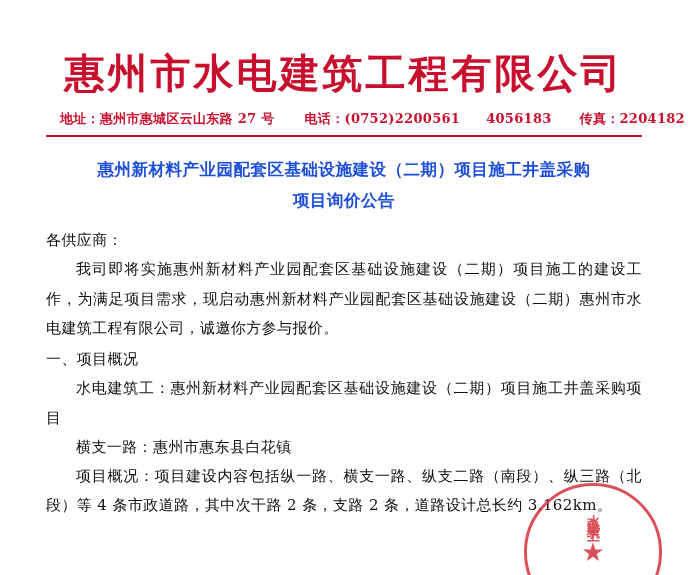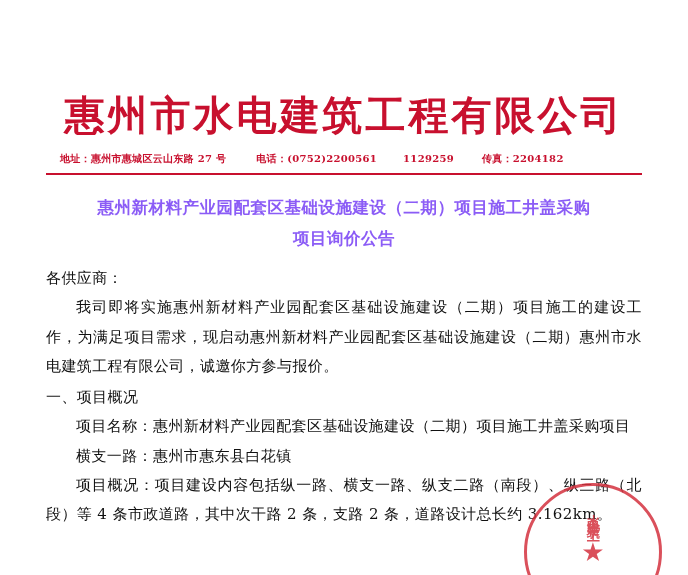--- a/index.html
+++ b/index.html
@@ -17,36 +17,36 @@
   .page {
     position: relative;
     width: 688px;
     height: 575px;
     box-sizing: border-box;
     padding: 0 46px;
   }
 
   
   .letterhead {
-    padding-top: 92px;
+    padding-top: 50px;
     text-align: center;
   }
   .company-name {
     color: #c8102e;
     font-family: "DejaVu Serif", "Liberation Serif", serif;
     font-weight: bold;
     font-size: 40px;
     letter-spacing: 3px;
     line-height: 1.15;
     white-space: nowrap;
   }
   .contact-row {
     margin-top: 14px;
     color: #c8102e;
-    font-size: 10px;
+    font-size: 13px;
     font-weight: bold;
     letter-spacing: 0.3px;
     display: flex;
     justify-content: flex-start;
     align-items: baseline;
     white-space: nowrap;
     padding-left: 14px;
   }
   .contact-row .addr { }
   .contact-row .tel { margin-left: 30px; }
@@ -60,21 +60,21 @@
     width: 100%;
   }
 
   
   .doc-title {
     margin-top: 18px;
     text-align: center;
     font-size: 16.5px;
     font-weight: bold;
     line-height: 1.85;
-    color: #8b5cf6;
+    color: #1d4ed8;
     letter-spacing: 0.5px;
   }
   .doc-title .line2 { display: block; }
 
   
   .body-text {
     margin-top: 10px;
     font-size: 15px;
     line-height: 1.95;
     color: #111;
@@ -131,40 +131,40 @@
 <div class="page">
 
   <div class="letterhead">
     <div class="company-name">惠州市水电建筑工程有限公司</div>
 
     <div class="contact-row">
       <span class="addr">地址：</span>
       <span class="addr">惠州市惠城区云山东路 27 号</span>
       <span class="tel">电话：</span>
       <span>(0752)2200561</span>
-      <span class="tel2">1129259</span>
+      <span class="tel2">4056183</span>
       <span class="fax">传真：</span>
       <span>2204182</span>
     </div>
 
     <div class="red-rule"></div>
   </div>
 
   <div class="doc-title">
     <span>惠州新材料产业园配套区基础设施建设（二期）项目施工井盖采购</span>
     <span class="line2">项目询价公告</span>
   </div>
 
   <div class="body-text">
     <p class="para">各供应商：</p>
     <p class="para indent1">我司即将实施惠州新材料产业园配套区基础设施建设（二期）项目施工的建设工作，为满足项目需求，现启动惠州新材料产业园配套区基础设施建设（二期）惠州市水电建筑工程有限公司，诚邀你方参与报价。</p>
     <p class="para section-head">一、项目概况</p>
 
     <p class="para sub-indent">
-      <span>项目名称：</span><span>惠州新材料产业园配套区基础设施建设（二期）项目施工井盖采购项目</span>
+      <span>水电建筑工：</span><span>惠州新材料产业园配套区基础设施建设（二期）项目施工井盖采购项目</span>
     </p>
 
     <p class="para sub-indent">
       <span>横支一路：</span><span>惠州市惠东县白花镇</span>
     </p>
 
     <p class="para sub-indent">
       <span>项目概况：</span><span>项目建设内容包括纵一路、横支一路、纵支二路（南段）、纵三路（北段）等 4 条市政道路，其中次干路 2 条，支路 2 条，道路设计总长约 3.162km。</span>
     </p>
 

